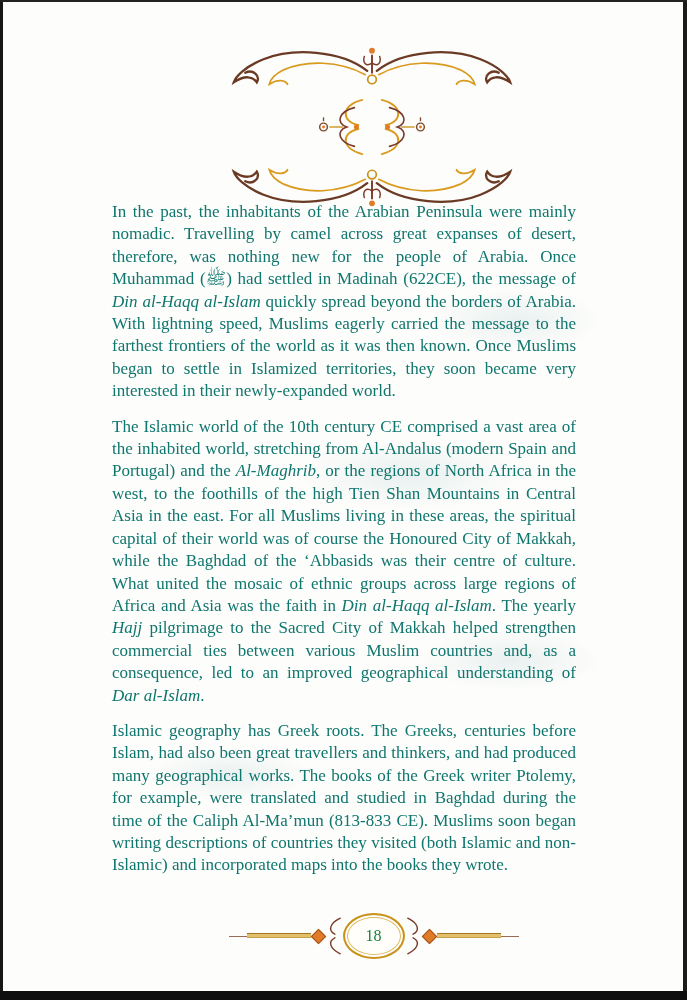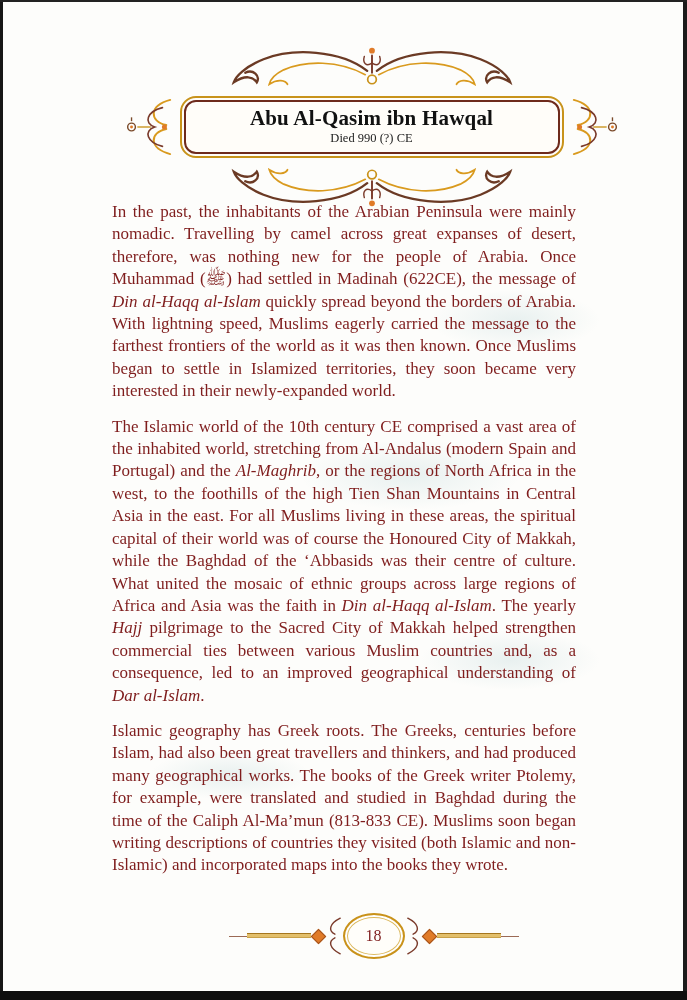--- a/index.html
+++ b/index.html
@@ -34,21 +34,21 @@
     border:2px solid #6e2a1c;border-radius:12px;
     text-align:center;padding:4px 8px 6px 8px;
   }
   .page-title{font-size:21px;font-weight:bold;color:#111;letter-spacing:.2px;line-height:1.15;}
   .page-subtitle{font-size:12.5px;color:#222;margin-top:1px;}
   .side-orn{flex:0 0 auto;}
   .side-orn.left{margin-right:4px;}
   .side-orn.right{margin-left:4px;}
 
   
-  .body-text{position:absolute;left:112px;top:201px;width:464px;color:#7f1d1d;}
+  .body-text{position:absolute;left:112px;top:201px;width:464px;color:#0f766e;}
   .body-text p{
     margin:0 0 13px 0;font-size:17px;line-height:22.4px;
     text-align:justify;text-justify:inter-word;
   }
   .body-text p:last-child{margin-bottom:17px;}
   .body-text i{font-style:italic;}
 
   
   .footer{position:absolute;top:908px;left:0;width:100%;height:56px;
     display:flex;align-items:center;justify-content:center;transform:translateX(30px);}
@@ -60,21 +60,21 @@
   .rule.right::after{left:0;right:18px;}
   .diamond{width:9px;height:9px;background:#e07b28;transform:rotate(45deg);
     border:1px solid #a4511a;margin:0 2px;flex:0 0 auto;}
   .curl{flex:0 0 auto;}
   .page-oval{
     width:58px;height:42px;border:2px solid #c9921a;border-radius:50%;
     box-shadow:inset 0 0 0 2px #fff, inset 0 0 0 3px #dcb95e;
     display:flex;align-items:center;justify-content:center;
     background:#fffefa;margin:0 1px;flex:0 0 auto;
   }
-  .page-number{font-size:16px;color:#7f1d1d;}
+  .page-number{font-size:16px;color:#15803d;}
 </style>
 </head>
 <body>
 
 <div class="edge edge-left"></div>
 <div class="edge edge-right"></div>
 <div class="edge edge-top"></div>
 <div class="edge edge-bottom"></div>
 
 <div class="smudge" style="left:430px;top:290px;width:170px;height:60px;"></div>
@@ -107,26 +107,20 @@
         <path d="M6,12 C28,18 28,34 10,38 M6,68 C28,62 28,46 10,42" stroke="#D99A1E" stroke-width="2" fill="none" stroke-linecap="round"></path>
         <path d="M14,20 C30,24 34,36 22,40 C34,44 30,56 14,60" stroke="#7a3a2a" stroke-width="1.7" fill="none" stroke-linecap="round"></path>
         <circle cx="12" cy="40" r="2.6" fill="#E07B28"></circle>
         <path d="M26,40 H40" stroke="#C9921A" stroke-width="1.4"></path>
         <circle cx="46" cy="40" r="4" fill="none" stroke="#7a4a2a" stroke-width="1.5"></circle>
         <circle cx="46" cy="40" r="1.5" fill="#E07B28"></circle>
         <path d="M46,34 L46,30" stroke="#7a4a2a" stroke-width="1.4"></path>
       </g>
     </svg>
 
-    <div class="title-box">
-      <div class="title-box-inner">
-        <div class="page-title">Abu Al-Qasim ibn Hawqal</div>
-        <div class="page-subtitle">Died 990 (?) CE</div>
-      </div>
-    </div>
 
     <svg class="side-orn right" width="58" height="78" viewBox="0 0 60 80">
       <path d="M6,12 C28,18 28,34 10,38 M6,68 C28,62 28,46 10,42" stroke="#D99A1E" stroke-width="2" fill="none" stroke-linecap="round"></path>
       <path d="M14,20 C30,24 34,36 22,40 C34,44 30,56 14,60" stroke="#7a3a2a" stroke-width="1.7" fill="none" stroke-linecap="round"></path>
       <circle cx="12" cy="40" r="2.6" fill="#E07B28"></circle>
       <path d="M26,40 H40" stroke="#C9921A" stroke-width="1.4"></path>
       <circle cx="46" cy="40" r="4" fill="none" stroke="#7a4a2a" stroke-width="1.5"></circle>
       <circle cx="46" cy="40" r="1.5" fill="#E07B28"></circle>
       <path d="M46,34 L46,30" stroke="#7a4a2a" stroke-width="1.4"></path>
     </svg>

